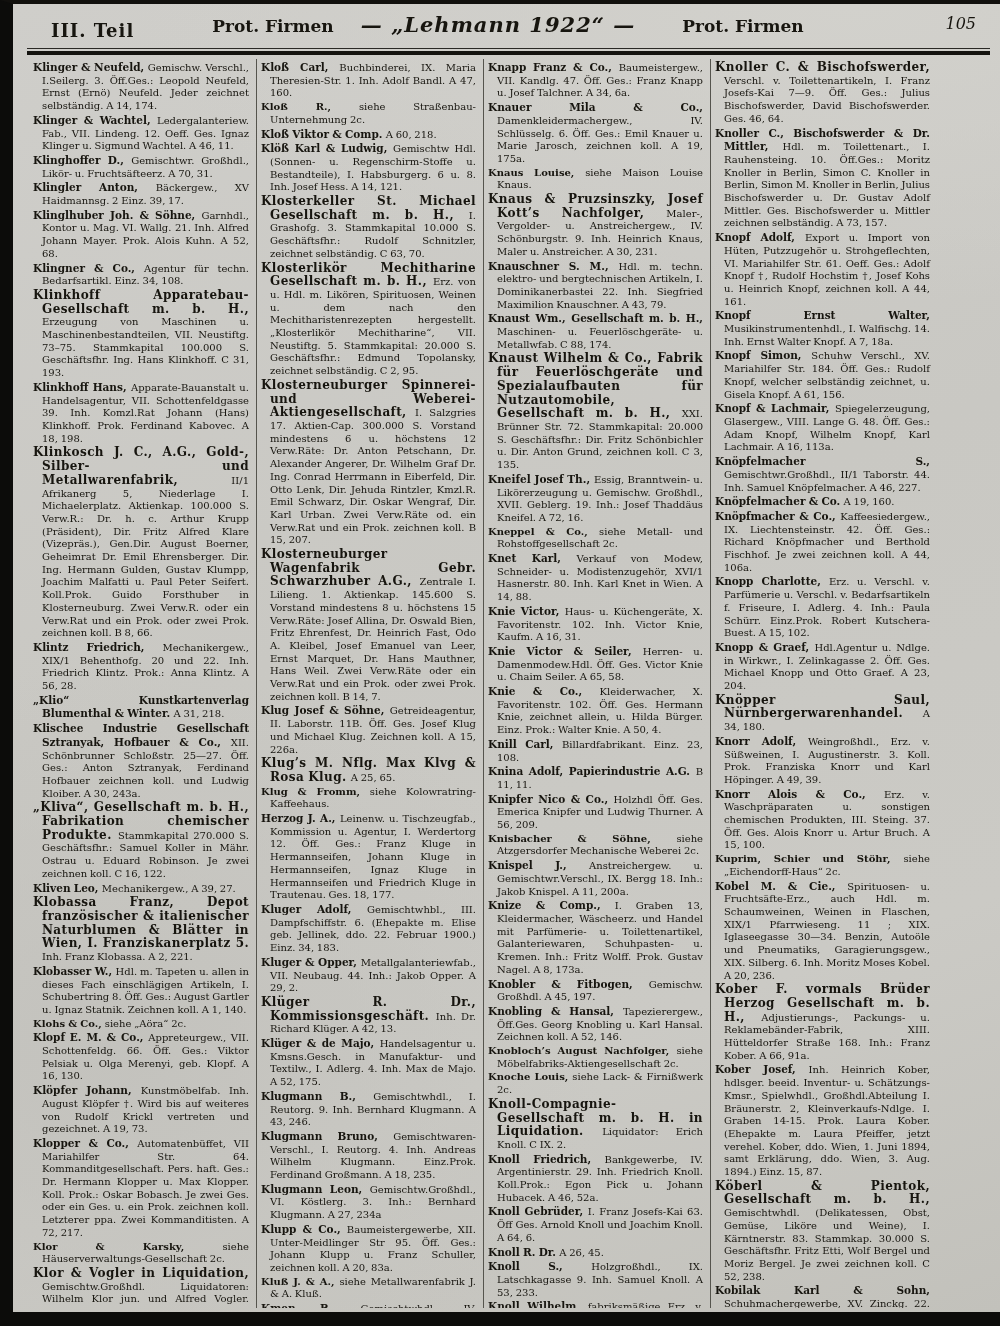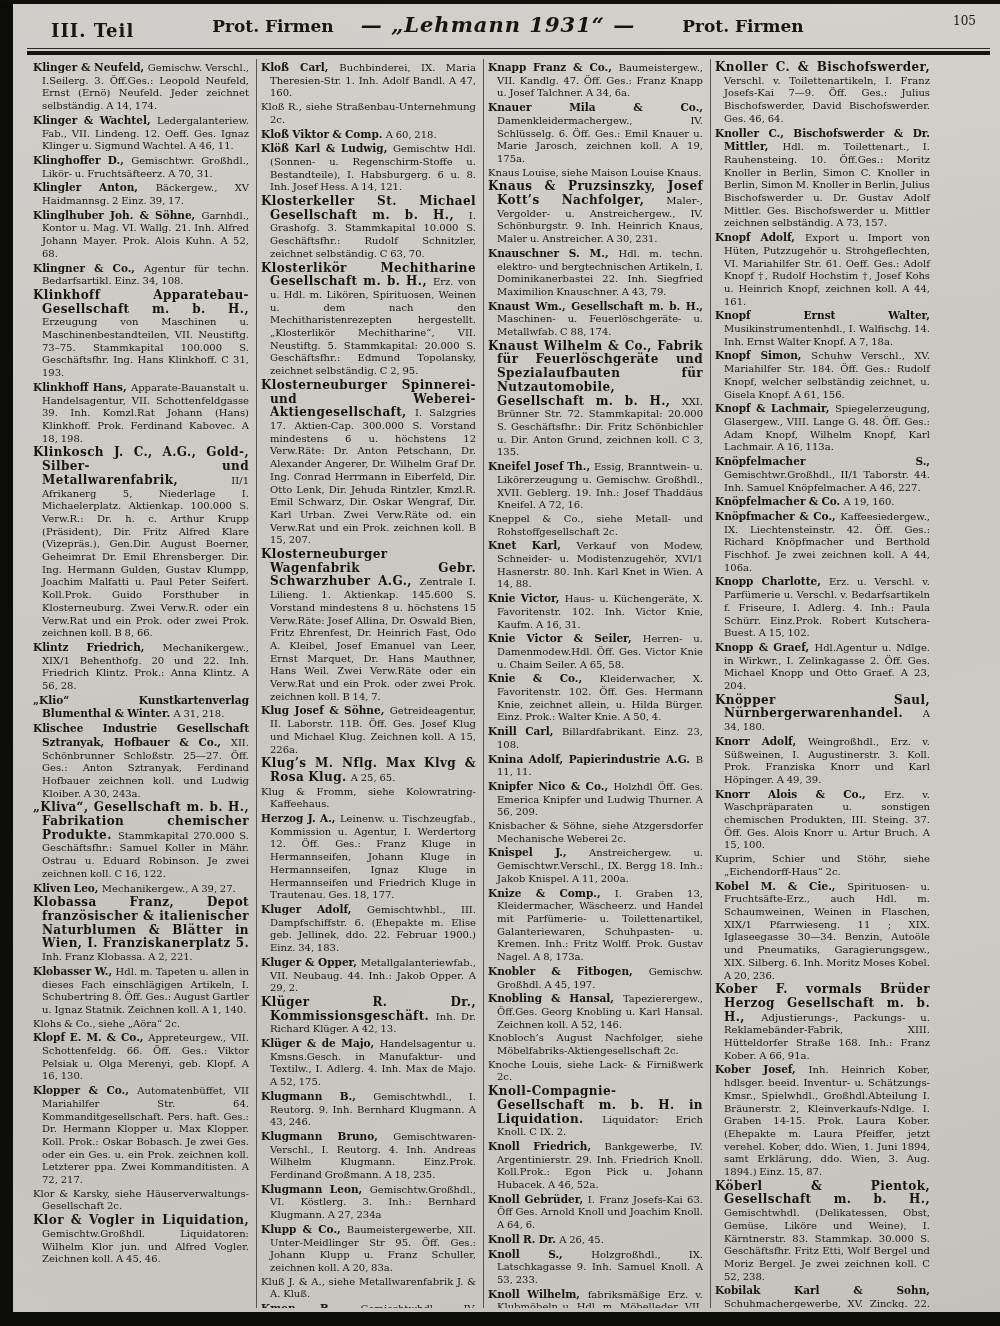--- a/index.html
+++ b/index.html
@@ -20,21 +20,21 @@
       linear-gradient(160deg,#cfceca 0%,#c9c8c3 45%,#cbcac5 75%,#c2c1bb 100%);
     color:#17150f;
   }
   .hdr{
     position:absolute;top:8px;left:0;right:0;height:30px;
   }
   .hdr .part{position:absolute;left:38px;top:8px;font-size:18px;font-weight:bold;letter-spacing:1px;}
   .hdr .secL{position:absolute;left:150px;width:220px;top:4px;text-align:center;font-size:17px;font-weight:bold;}
   .hdr .title{position:absolute;left:330px;width:310px;top:0;text-align:center;font-size:21px;font-weight:bold;font-style:italic;letter-spacing:1px;}
   .hdr .secR{position:absolute;left:620px;width:220px;top:4px;text-align:center;font-size:17px;font-weight:bold;}
-  .hdr .pageno{position:absolute;right:24px;top:2px;font-size:12px;}
+  .hdr .pageno{position:absolute;right:24px;top:2px;font-size:16px;font-style:italic;}
   .rule{position:absolute;left:14px;right:10px;}
   .rule.thin{top:44px;height:1px;background:#2a2925;}
   .rule.thick{top:47px;height:4px;background:#14130f;}
   .cols{
     position:absolute;top:55px;left:16px;right:8px;bottom:4px;
     display:flex;
   }
   .col{
     width:227px;box-sizing:border-box;
     padding:2px 7px 0 4px;
@@ -44,30 +44,30 @@
   p.entry{
     margin:0 0 1px 0;
     font-size:10px;line-height:12.7px;
     text-align:justify;
     text-indent:-9px;padding-left:9px;
     letter-spacing:0px;
     word-spacing:-0.4px;
   }
   p.entry .head{font-weight:bold;font-size:10.5px;}
   p.entry.big .head{font-size:12px;letter-spacing:.4px;}
-  p.entry.plain .head{font-weight:normal;font-size:10px;}
+  p.entry.plain .head{font-weight:bold;font-size:10px;}
 </style>
 </head>
 <body>
 
 <div class="page">
   <div class="hdr">
     <span class="part">III. Teil</span>
     <span class="secL">Prot. Firmen</span>
-    <span class="title">— „Lehmann 1931“ —</span>
+    <span class="title">— „Lehmann 1922“ —</span>
     <span class="secR">Prot. Firmen</span>
     <span class="pageno">105</span>
   </div>
   <div class="rule thin"></div>
   <div class="rule thick"></div>
 
   <div class="cols">
     <div class="col">
         <p class="entry"><span class="head">Klinger &amp; Neufeld, </span>Gemischw. Verschl., I.Seilerg. 3. Öff.Ges.: Leopold Neufeld, Ernst (Ernö) Neufeld. Jeder zeichnet selbständig. A 14, 174.</p>
         <p class="entry"><span class="head">Klinger &amp; Wachtel, </span>Ledergalanteriew. Fab., VII. Lindeng. 12. Oeff. Ges. Ignaz Klinger u. Sigmund Wachtel. A 46, 11.</p>
@@ -80,20 +80,21 @@
         <p class="entry big"><span class="head">Klinkosch J. C., A.G., Gold-, Silber- und Metallwarenfabrik, </span>II/1 Afrikanerg 5, Niederlage I. Michaelerplatz. Aktienkap. 100.000 S. Verw.R.: Dr. h. c. Arthur Krupp (Präsident), Dir. Fritz Alfred Klare (Vizepräs.), Gen.Dir. August Boerner, Geheimrat Dr. Emil Ehrensberger. Dir. Ing. Hermann Gulden, Gustav Klumpp, Joachim Malfatti u. Paul Peter Seifert. Koll.Prok. Guido Forsthuber in Klosterneuburg. Zwei Verw.R. oder ein Verw.Rat und ein Prok. oder zwei Prok. zeichnen koll. B 8, 66.</p>
         <p class="entry"><span class="head">Klintz Friedrich, </span>Mechanikergew., XIX/1 Behenthofg. 20 und 22. Inh. Friedrich Klintz. Prok.: Anna Klintz. A 56, 28.</p>
         <p class="entry"><span class="head">„Klio“ Kunstkartenverlag Blumenthal &amp; Winter. </span>A 31, 218.</p>
         <p class="entry"><span class="head">Klischee Industrie Gesellschaft Sztranyak, Hofbauer &amp; Co., </span>XII. Schönbrunner Schloßstr. 25—27. Öff. Ges.: Anton Sztranyak, Ferdinand Hofbauer zeichnen koll. und Ludwig Kloiber. A 30, 243a.</p>
         <p class="entry big"><span class="head">„Kliva“, Gesellschaft m. b. H., Fabrikation chemischer Produkte. </span>Stammkapital 270.000 S. Geschäftsfhr.: Samuel Koller in Mähr. Ostrau u. Eduard Robinson. Je zwei zeichnen koll. C 16, 122.</p>
         <p class="entry"><span class="head">Kliven Leo, </span>Mechanikergew., A 39, 27.</p>
         <p class="entry big"><span class="head">Klobassa Franz, Depot französischer &amp; italienischer Naturblumen &amp; Blätter in Wien, I. Franziskanerplatz 5. </span>Inh. Franz Klobassa. A 2, 221.</p>
         <p class="entry"><span class="head">Klobasser W., </span>Hdl. m. Tapeten u. allen in dieses Fach einschlägigen Artikeln, I. Schubertring 8. Öff. Ges.: August Gartler u. Ignaz Statnik. Zeichnen koll. A 1, 140.</p>
         <p class="entry plain"><span class="head">Klohs &amp; Co., </span>siehe „Aöra“ 2c.</p>
         <p class="entry"><span class="head">Klopf E. M. &amp; Co., </span>Appreteurgew., VII. Schottenfeldg. 66. Öff. Ges.: Viktor Pelsiak u. Olga Merenyi, geb. Klopf. A 16, 130.</p>
+        <p class="entry"><span class="head">Klöpfer Johann, </span>Kunstmöbelfab. Inh. August Klöpfer †. Wird bis auf weiteres von Rudolf Krickl vertreten und gezeichnet. A 19, 73.</p>
         <p class="entry"><span class="head">Klopper &amp; Co., </span>Automatenbüffet, VII Mariahilfer Str. 64. Kommanditgesellschaft. Pers. haft. Ges.: Dr. Hermann Klopper u. Max Klopper. Koll. Prok.: Oskar Bobasch. Je zwei Ges. oder ein Ges. u. ein Prok. zeichnen koll. Letzterer ppa. Zwei Kommanditisten. A 72, 217.</p>
         <p class="entry plain"><span class="head">Klor &amp; Karsky, </span>siehe Häuserverwaltungs-Gesellschaft 2c.</p>
         <p class="entry big"><span class="head">Klor &amp; Vogler in Liquidation, </span>Gemischtw.Großhdl. Liquidatoren: Wilhelm Klor jun. und Alfred Vogler. Zeichnen koll. A 45, 46.</p>
       </div>
     <div class="col">
         <p class="entry"><span class="head">Kloß Carl, </span>Buchbinderei, IX. Maria Theresien-Str. 1. Inh. Adolf Bandl. A 47, 160.</p>
         <p class="entry plain"><span class="head">Kloß R., </span>siehe Straßenbau-Unternehmung 2c.</p>
         <p class="entry"><span class="head">Kloß Viktor &amp; Comp. </span>A 60, 218.</p>
         <p class="entry"><span class="head">Klöß Karl &amp; Ludwig, </span>Gemischtw Hdl. (Sonnen- u. Regenschirm-Stoffe u. Bestandteile), I. Habsburgerg. 6 u. 8. Inh. Josef Hess. A 14, 121.</p>
         <p class="entry big"><span class="head">Klosterkeller St. Michael Gesellschaft m. b. H., </span>I. Grashofg. 3. Stammkapital 10.000 S. Geschäftsfhr.: Rudolf Schnitzler, zeichnet selbständig. C 63, 70.</p>

